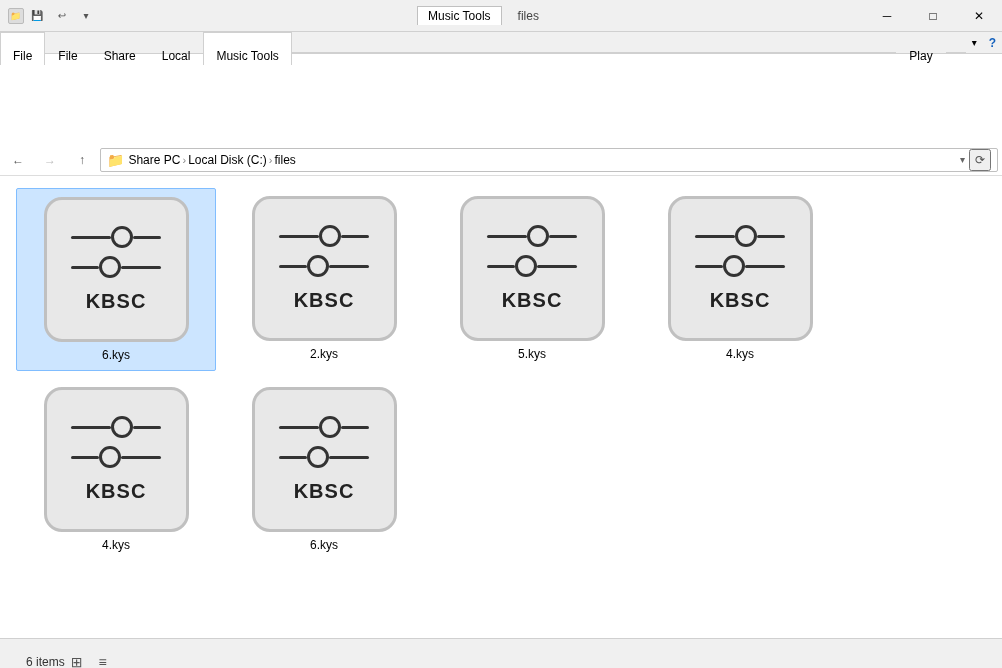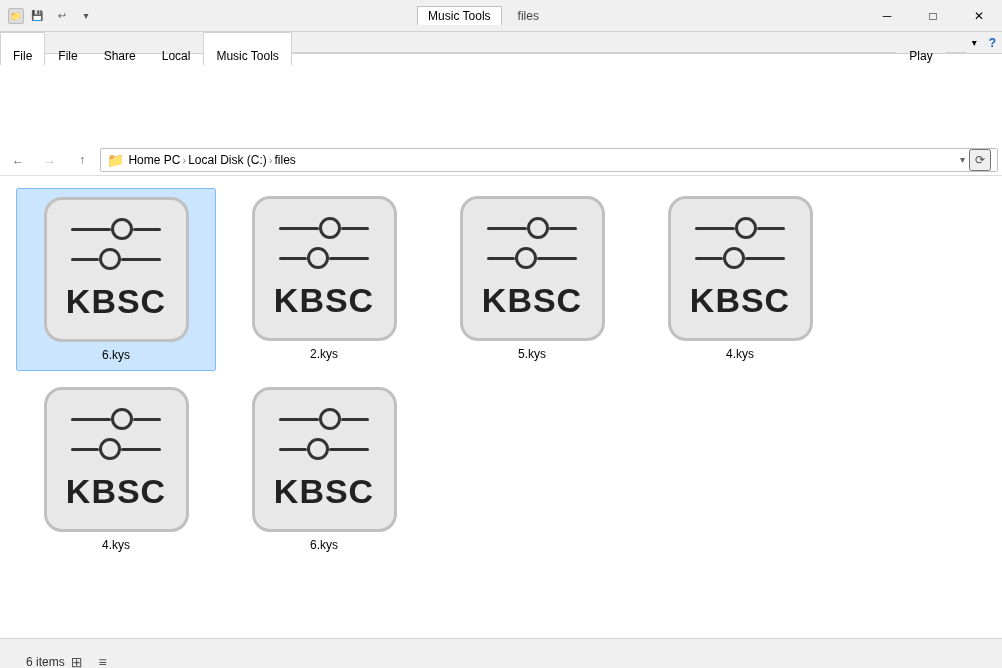--- a/index.html
+++ b/index.html
@@ -205,21 +205,21 @@
     }
 
     .slider-line-right {
       width: 28px;
       height: 3px;
       background: #333;
       border-radius: 2px;
     }
 
     .slider-label {
-      font-size: 34px;
+      font-size: 20px;
       font-weight: bold;
       color: #222;
       letter-spacing: 1px;
       margin-top: 4px;
     }
 
     .file-name {
       font-size: 12px;
       color: #000;
       text-align: center;
@@ -289,21 +289,21 @@
 <div class="ribbon-content">
 </div>
 
 <div class="address-bar-row">
   <button class="nav-btn">←</button>
   <button class="nav-btn disabled">→</button>
   <button class="nav-btn">↑</button>
   <div class="address-box">
     <span style="font-size:14px; color:#666;">📁</span>
     <div class="address-box-path">
-      <span class="address-part">Home PC</span>
+      <span class="address-part">Share PC</span>
       <span class="address-sep">›</span>
       <span class="address-part">Local Disk (C:)</span>
       <span class="address-sep">›</span>
       <span class="address-part address-current">files</span>
     </div>
     <button style="border:none; background:transparent; font-size:10px; cursor:pointer; color:#666;">▾</button>
     <button class="address-refresh">⟳</button>
   </div>
 </div>
 

